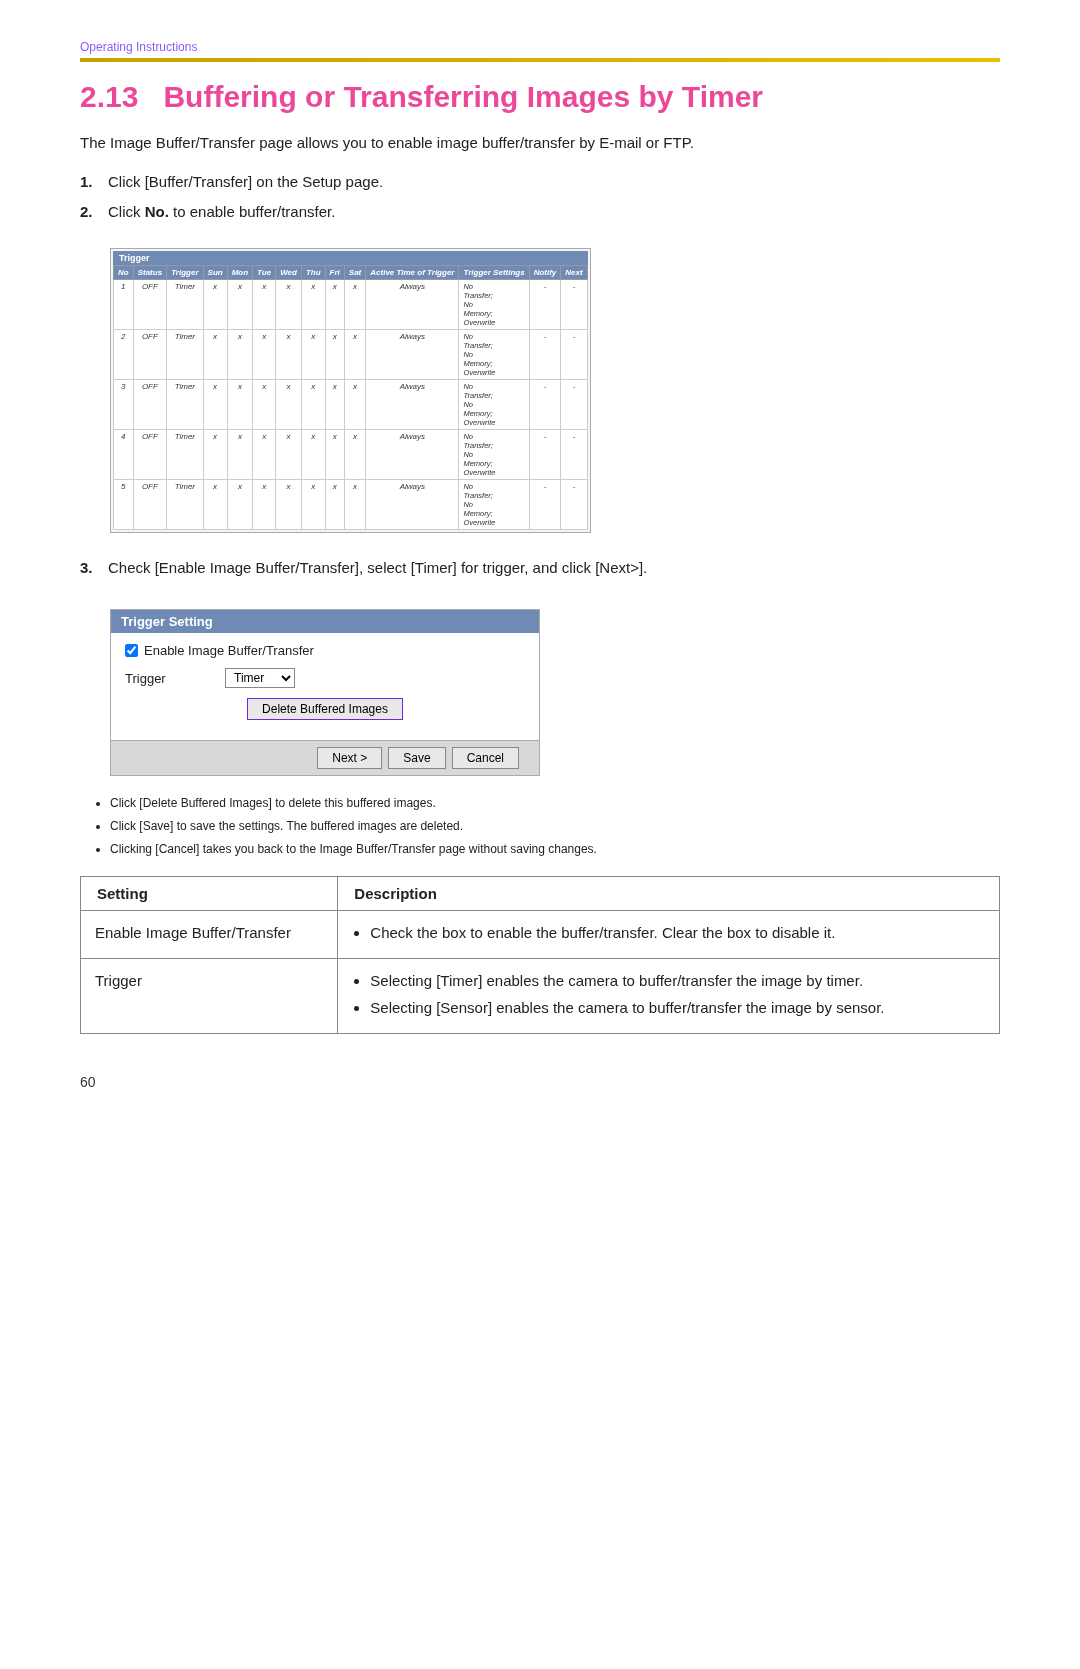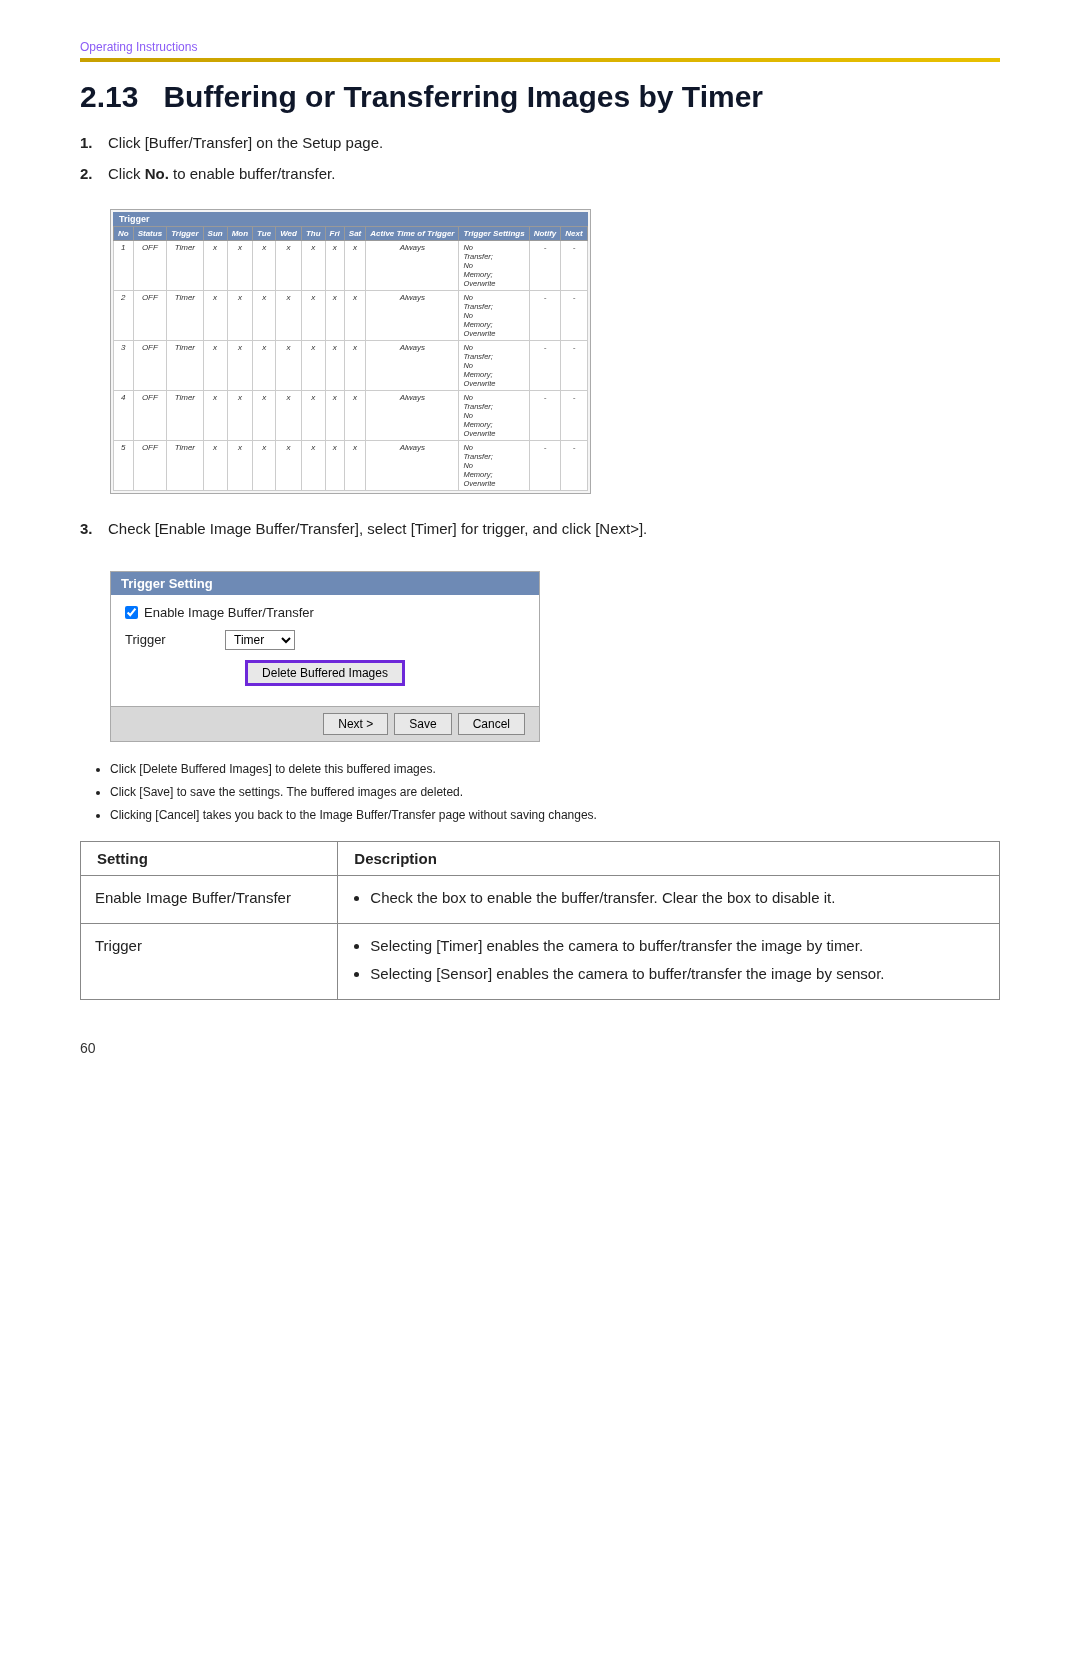--- a/index.html
+++ b/index.html
@@ -21,21 +21,21 @@
       margin-bottom: 4px;
     }
     .gold-rule {
       height: 4px;
       background: linear-gradient(to right, #c8a000, #e8c000);
       margin-bottom: 18px;
     }
     .section-title {
       font-size: 30px;
       font-weight: bold;
-      color: #0f172a;
+      color: #ec4899;
       margin-bottom: 18px;
       border-bottom: none;
     }
     .intro-text {
       font-size: 15px;
       margin-bottom: 16px;
       line-height: 1.5;
     }
     
     .trigger-table-container {
@@ -119,27 +119,27 @@
       min-width: 70px;
     }
     .trigger-setting-panel .delete-btn-row {
       display: flex;
       justify-content: center;
       margin-bottom: 10px;
     }
     .trigger-setting-panel .delete-btn {
       font-size: 12px;
       padding: 3px 14px;
-      border: 3px solid #6d28d9;
+      border: 1px solid #6d28d9;
       background: #e8e8e8;
       cursor: pointer;
     }
     .trigger-setting-panel .panel-footer {
       background: #d8d8d8;
-      padding: 6px 14px;
+      padding: 6px 20px;
       display: flex;
       justify-content: flex-end;
       gap: 6px;
       border-top: 1px solid #aaa;
     }
     .panel-footer-btn {
       font-size: 12px;
       padding: 3px 14px;
       border: 1px solid #888;
       background: #e8e8e8;
@@ -214,20 +214,21 @@
   <div class="gold-rule"></div>
 
   
   <div class="section-title">
     <span>2.13</span>
     &nbsp;
     <span>Buffering or Transferring Images by Timer</span>
   </div>
 
   
+  <p class="intro-text">The Image Buffer/Transfer page allows you to enable image buffer/transfer by E-mail or FTP.</p>
 
   
   <ol class="main-steps">
     <li>
       <span class="step-num-badge">1.</span>
       <span>Click [Buffer/Transfer] on the Setup page.</span>
     </li>
     <li>
       <span class="step-num-badge">2.</span>
       <span>

